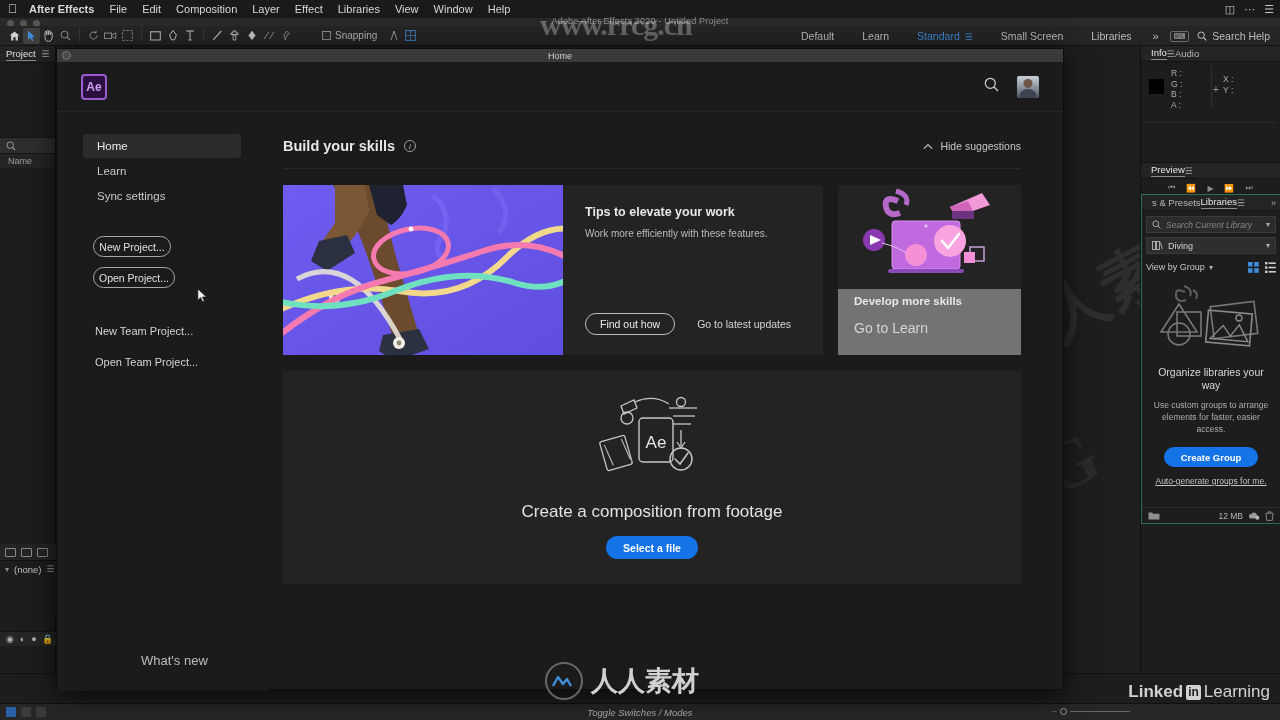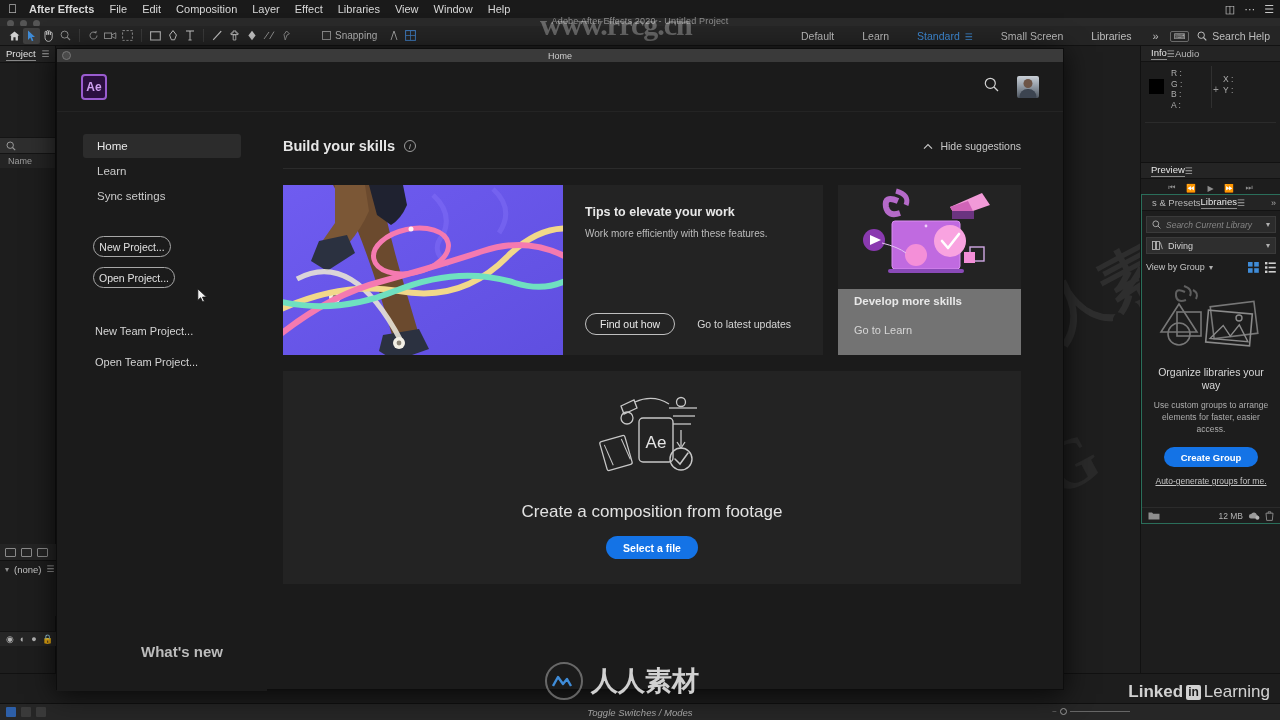--- a/index.html
+++ b/index.html
@@ -191,21 +191,21 @@
     width: 78px; height: 21px; border: 1px solid #a8a8a8; border-radius: 11px;
     display: flex; align-items: center; justify-content: center;
     font-size: 10.5px; color: #e0e0e0; margin-left: 10px; background: transparent;
     position: relative;
   }
   .pill.wide { width: 82px; }
   .link-item {
     margin-left: 12px; font-size: 11px; color: #d4d4d4; margin-top: 0;
   }
   .whatsnew {
-    position: absolute; left: 84px; bottom: 29px; font-size: 15px; color: #bcbcbc; font-weight: bold;
+    position: absolute; left: 84px; bottom: 21px; font-size: 13px; color: #bcbcbc;
   }
 
   .cursor { position: absolute; left: 140px; top: 239px; width: 11px; height: 15px; z-index: 40; }
 
   
   .homemain { flex: 1; padding: 26px 42px 0 16px; }
   .bys-row { display: flex; align-items: center; }
   .bys-title { font-size: 14.5px; font-weight: bold; color: #e6e6e6; }
   .info-circ {
     width: 12px; height: 12px; border: 1px solid #9c9c9c; border-radius: 50%;
@@ -236,21 +236,21 @@
     display: flex; align-items: center; font-size: 10.5px; color: #eaeaea;
   }
   .link-txt { font-size: 10.5px; color: #d6d6d6; }
 
   .card-small { width: 183px; height: 170px; background: #737373; padding: 0; position: relative; }
   .skills-art { width: 183px; height: 104px; position: relative; overflow: hidden; }
   .card-small-h {
     font-size: 11.5px; font-weight: bold; color: #e8e8e8;
     position: absolute; left: 16px; top: 110px;
   }
-  .card-small-link { position: absolute; left: 16px; bottom: 19px; font-size: 11px; color: #d6d6d6; margin-top: 28px; }
+  .card-small-link { position: absolute; left: 16px; bottom: 19px; font-size: 14px; color: #d6d6d6; margin-top: 28px; }
 
   .dropzone {
     margin-top: 16px; height: 213px; background: #232323;
     display: flex; flex-direction: column; align-items: center; justify-content: center;
   }
   .dz-title { font-size: 17px; color: #e2e2e2; margin-top: 20px; }
   .btn-blue {
     margin-top: 14px; height: 23px; padding: 0 17px; border-radius: 12px;
     background: #1473e6; color: #fff; font-size: 10.5px; font-weight: bold;
     display: flex; align-items: center;

